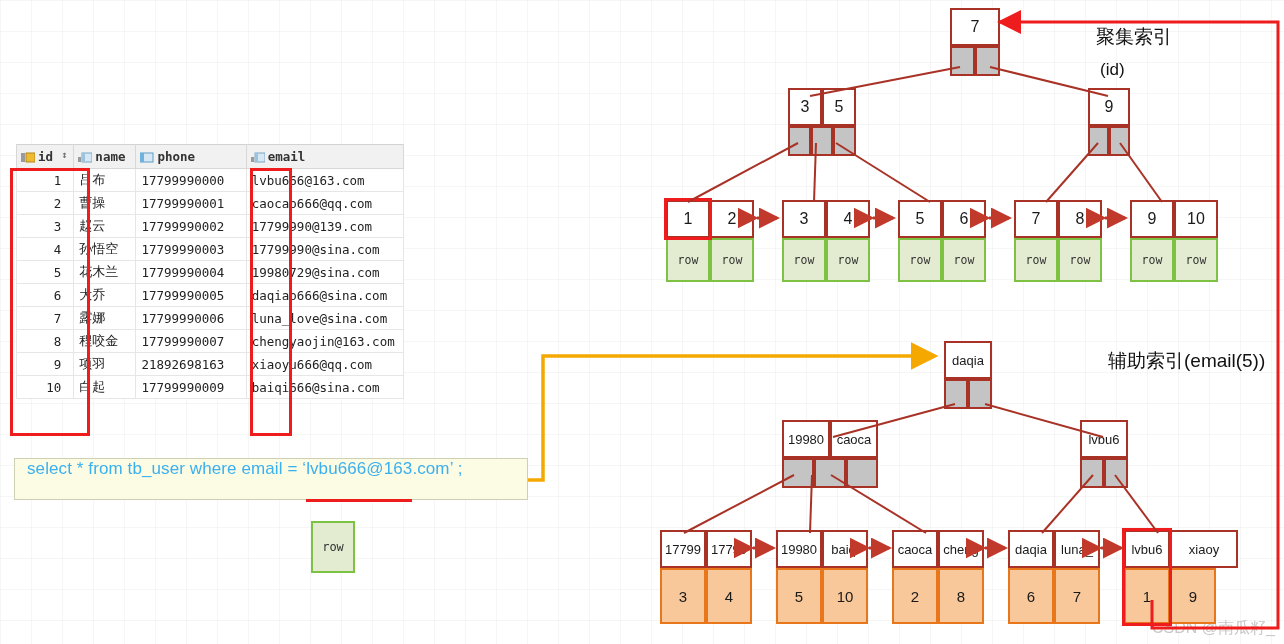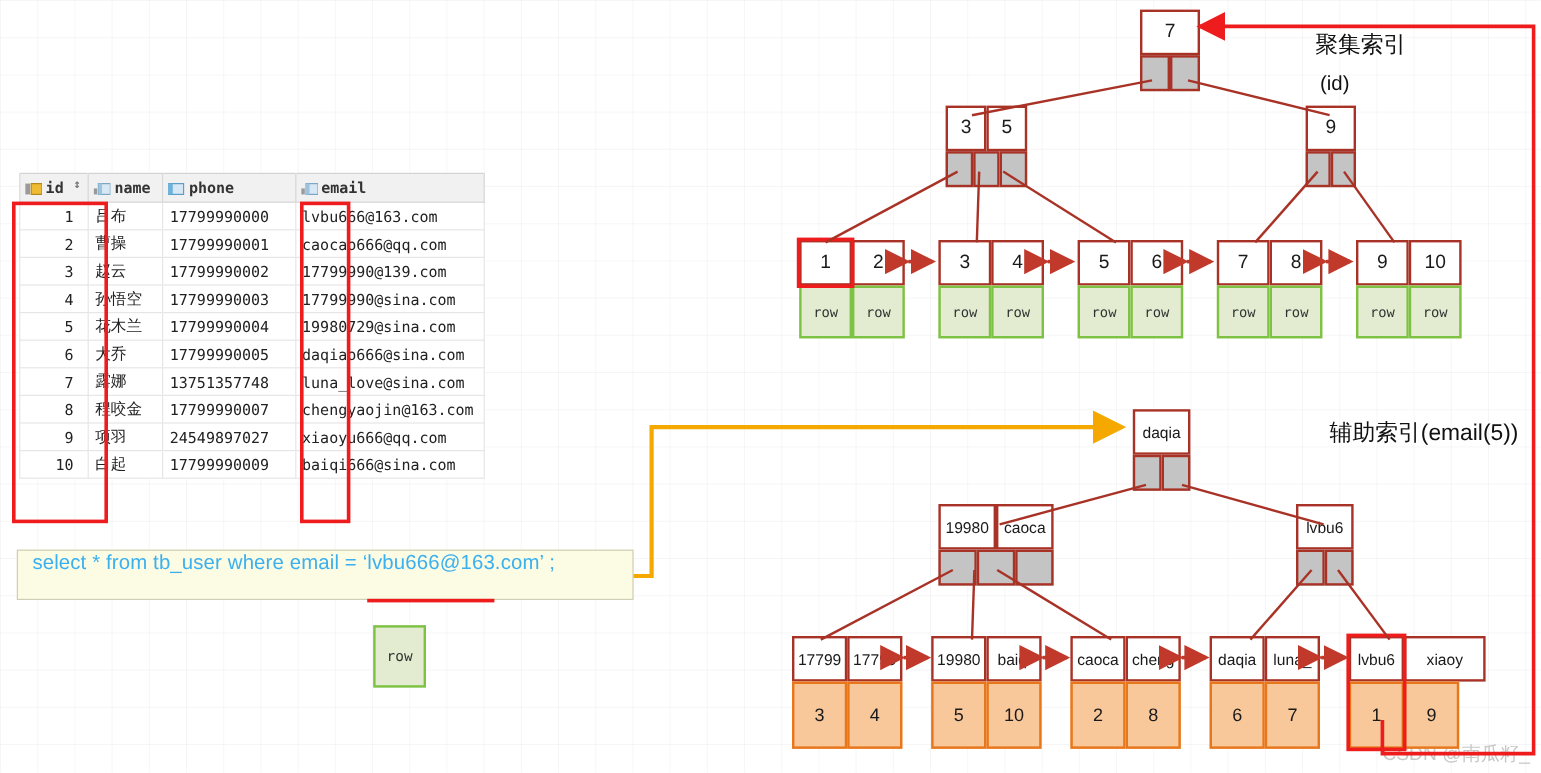--- a/index.html
+++ b/index.html
@@ -184,33 +184,33 @@
         </tr>
         <tr>
           <td class="c-id">6</td>
           <td class="c-name">大乔</td>
           <td class="c-phone">17799990005</td>
           <td class="c-email">daqiao666@sina.com</td>
         </tr>
         <tr>
           <td class="c-id">7</td>
           <td class="c-name">露娜</td>
-          <td class="c-phone">13751357748</td>
+          <td class="c-phone">17799990006</td>
           <td class="c-email">luna_love@sina.com</td>
         </tr>
         <tr>
           <td class="c-id">8</td>
           <td class="c-name">程咬金</td>
           <td class="c-phone">17799990007</td>
           <td class="c-email">chengyaojin@163.com</td>
         </tr>
         <tr>
           <td class="c-id">9</td>
           <td class="c-name">项羽</td>
-          <td class="c-phone">24549897027</td>
+          <td class="c-phone">21892698163</td>
           <td class="c-email">xiaoyu666@qq.com</td>
         </tr>
         <tr>
           <td class="c-id">10</td>
           <td class="c-name">白起</td>
           <td class="c-phone">17799990009</td>
           <td class="c-email">baiqi666@sina.com</td>
         </tr>
       </tbody>
   </table>

